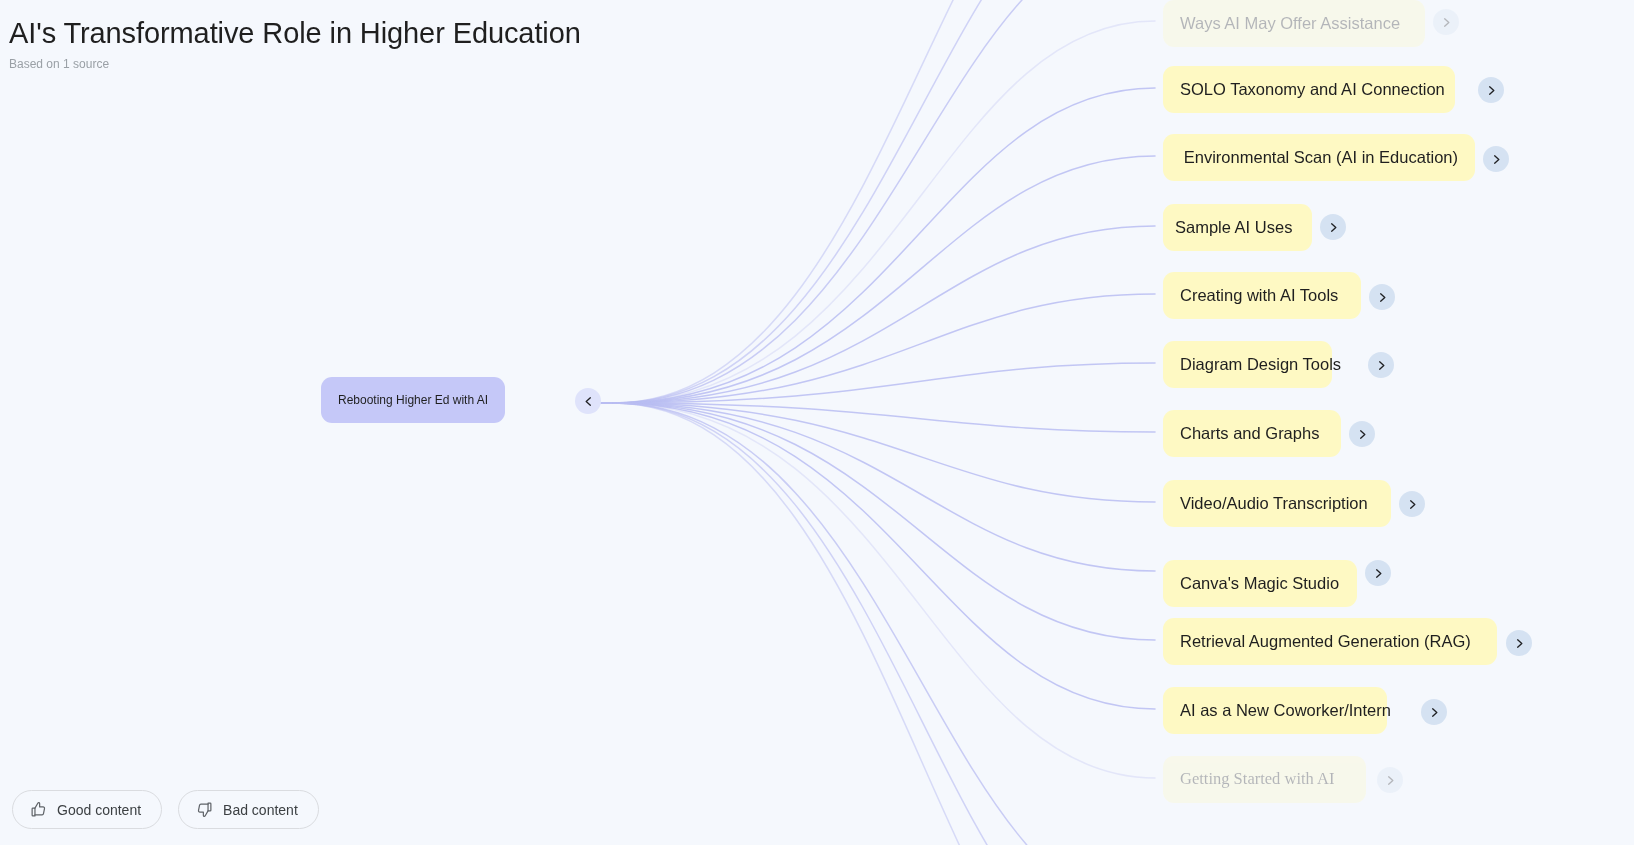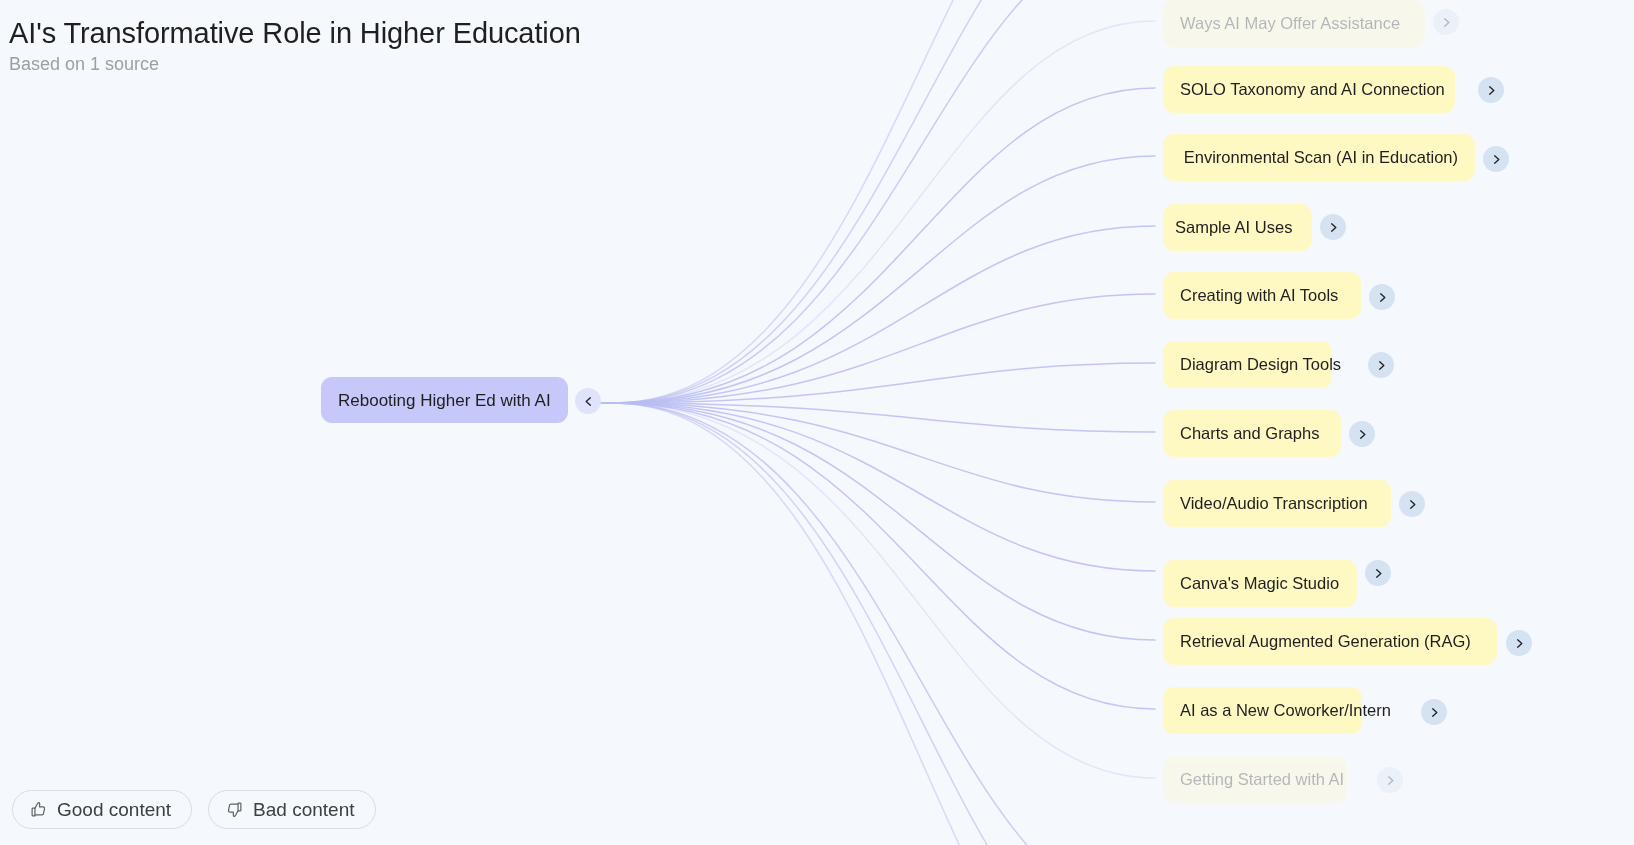--- a/index.html
+++ b/index.html
@@ -30,21 +30,21 @@
   }
   .page-title {
     font-size: 29px;
     font-weight: 400;
     color: #1f1f1f;
     letter-spacing: -0.1px;
     line-height: 34px;
     white-space: nowrap;
   }
   .page-subtitle {
-    font-size: 18px;
+    font-size: 12px;
     color: #9aa0a6;
     line-height: 20px;
     margin-top: 4px;
     white-space: nowrap;
   }
 
   
   .edges {
     position: absolute;
     left: 0; top: 0;
@@ -68,21 +68,21 @@
     line-height: 1;
     white-space: nowrap;
     z-index: 20;
     cursor: pointer;
     user-select: none;
   }
   .node.root {
     background: #c5c8f8;
     height: 46px;
     border-radius: 11px;
-    font-size: 17px;
+    font-size: 12px;
   }
   .node.faded { opacity: 0.30; }
 
   
   .toggle {
     position: absolute;
     width: 26px;
     height: 26px;
     border-radius: 50%;
     background: #dfe3fb;
@@ -110,21 +110,21 @@
   }
   .fb-btn {
     display: flex;
     align-items: center;
     gap: 10px;
     height: 39px;
     padding: 0 20px 0 17px;
     border: 1px solid #dadce0;
     border-radius: 20px;
     background: #f5f8fd;
-    font-size: 19px;
+    font-size: 14px;
     color: #3c4043;
     cursor: pointer;
     white-space: nowrap;
     font-family: "Liberation Sans", sans-serif;
   }
   .fb-btn svg { display: block; flex: none; }
 </style>
 </head>
 <body>
 
@@ -231,29 +231,29 @@
         </svg>
       </div>
       <div class="node" style="left: 1163px; top: 618px; width: 334px;">
         <span>Retrieval Augmented Generation (RAG)</span>
       </div>
       <div class="toggle child" style="left: 1506px; top: 630px;">
         <svg width="11" height="11" viewBox="0 0 24 24" fill="none" stroke="#202124" stroke-width="3" stroke-linecap="round" stroke-linejoin="round">
           <polyline points="8 4 17 12 8 20"></polyline>
         </svg>
       </div>
-      <div class="node" style="left: 1163px; top: 687px; width: 199px;">
+      <div class="node" style="left: 1163px; top: 687px; width: 224px;">
         <span>AI as a New Coworker/Intern</span>
       </div>
       <div class="toggle child" style="left: 1421px; top: 699px;">
         <svg width="11" height="11" viewBox="0 0 24 24" fill="none" stroke="#202124" stroke-width="3" stroke-linecap="round" stroke-linejoin="round">
           <polyline points="8 4 17 12 8 20"></polyline>
         </svg>
       </div>
-      <div class="node faded" style="left: 1163px; top: 756px; width: 184px;">
+      <div class="node faded" style="left: 1163px; top: 756px; width: 203px; font-family: Liberation Serif, serif;">
         <span>Getting Started with AI</span>
       </div>
       <div class="toggle child faded" style="left: 1377px; top: 767px;">
         <svg width="11" height="11" viewBox="0 0 24 24" fill="none" stroke="#202124" stroke-width="3" stroke-linecap="round" stroke-linejoin="round">
           <polyline points="8 4 17 12 8 20"></polyline>
         </svg>
       </div>
       <div class="node root" style="left: 321px; top: 377px;">
         <span>Rebooting Higher Ed with AI</span>
       </div>

